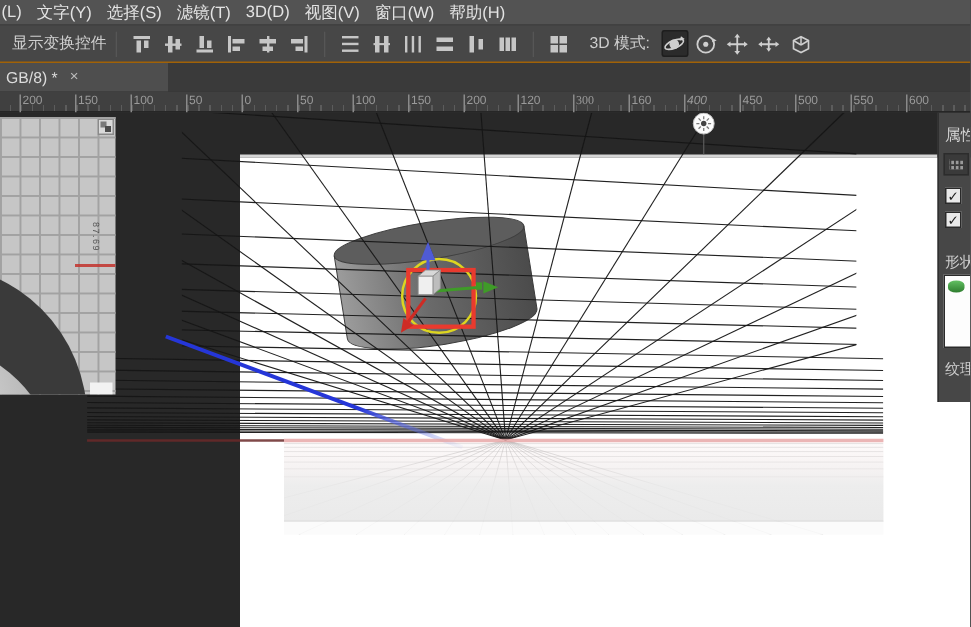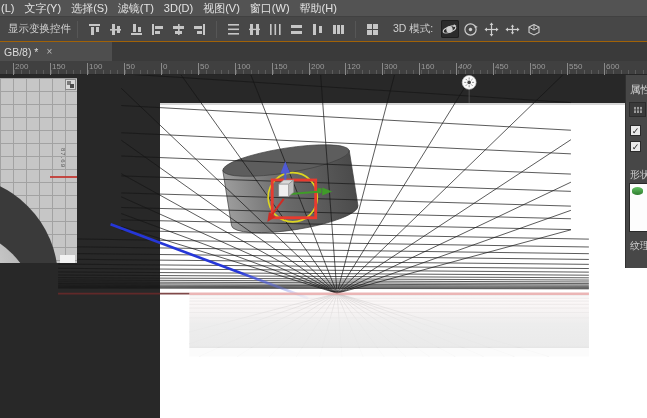--- a/index.html
+++ b/index.html
@@ -244,21 +244,21 @@
       <span class="rtick" style="left: 15px;">200</span>
       <span class="rtick" style="left: 52px;">150</span>
       <span class="rtick" style="left: 89px;">100</span>
       <span class="rtick" style="left: 126px;">50</span>
       <span class="rtick" style="left: 163px;">0</span>
       <span class="rtick" style="left: 200px;">50</span>
       <span class="rtick" style="left: 237px;">100</span>
       <span class="rtick" style="left: 274px;">150</span>
       <span class="rtick" style="left: 311px;">200</span>
       <span class="rtick" style="left: 347px;">120</span>
-      <span class="rtick" style="left: 384px;">300</span>
+      <span class="rtick" style="left: 384px; font-family: Liberation Serif, serif;">300</span>
       <span class="rtick" style="left: 421px;">160</span>
       <span class="rtick" style="left: 458px; font-style: italic;">400</span>
       <span class="rtick" style="left: 495px;">450</span>
       <span class="rtick" style="left: 532px;">500</span>
       <span class="rtick" style="left: 569px;">550</span>
       <span class="rtick" style="left: 606px;">600</span>
     </div>
 
   <div class="workspace">
     <div class="canvas-topline"></div>

